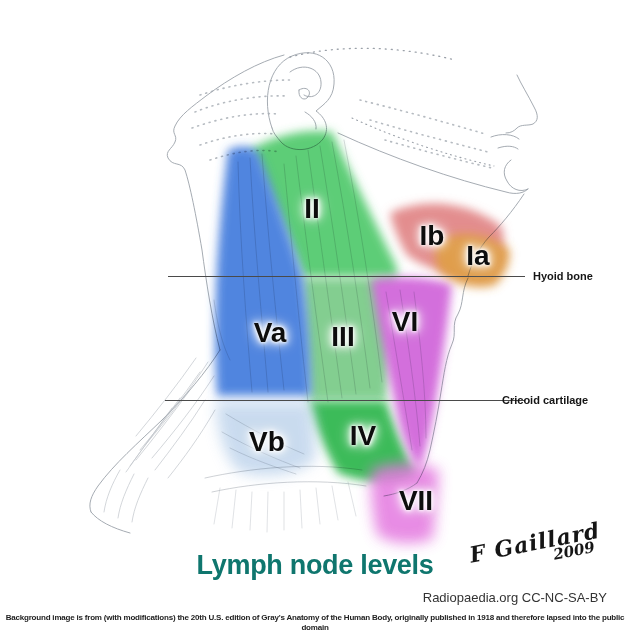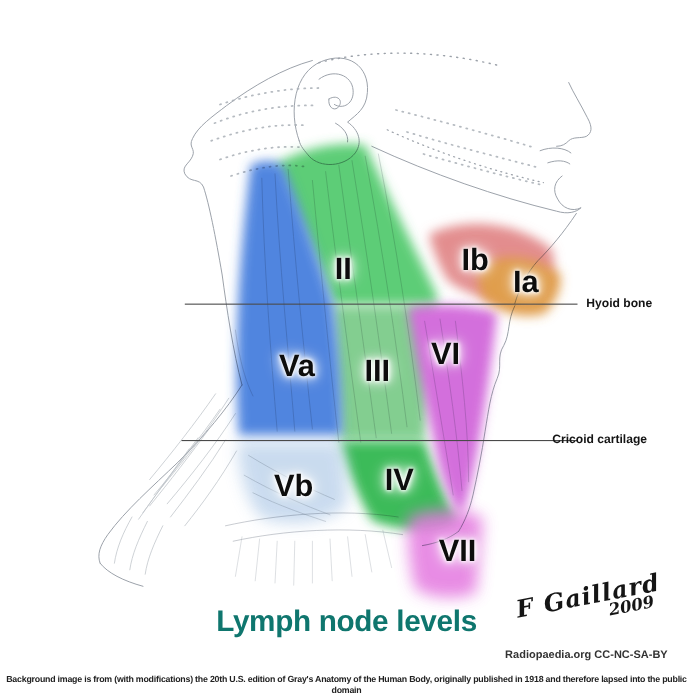--- a/index.html
+++ b/index.html
@@ -8,21 +8,21 @@
     font-family:"Liberation Sans",sans-serif;
   }
   #sketch{position:absolute;left:0;top:0;width:630px;height:630px;}
   
   .region-label{
     position:absolute;transform:translate(-50%,-50%);
     font-size:28px;font-weight:700;color:#0d0d0d;letter-spacing:0;
     text-shadow:0 0 3px #fff,0 0 5px #fff,0 0 8px #fff,0 0 12px #fff,0 0 16px #fff;
     white-space:nowrap;line-height:1;
   }
-  .lbl-II  {left:312px;top:209px;margin-top:36px;}
+  .lbl-II  {left:312px;top:209px;}
   .lbl-Ib  {left:432px;top:236px;}
   .lbl-Ia  {left:478px;top:256px;}
   .lbl-Va  {left:270px;top:333px;text-align:center;}
   .lbl-III {left:343px;top:337px;}
   .lbl-VI  {left:405px;top:322px;}
   .lbl-Vb  {left:267px;top:442px;}
   .lbl-IV  {left:363px;top:436px;}
   .lbl-VII {left:404px;top:501px;margin-left:12px;}
   
   .ref-line{position:absolute;height:1px;background:#4a4a4a;}
@@ -41,21 +41,21 @@
   }
   
   .signature{
     position:absolute;right:14px;top:531px;width:160px;
     transform:rotate(-11deg);color:#151515;text-align:center;
     font-family:"DejaVu Serif",serif;font-style:italic;
   }
   .signature .sig-name{font-size:22px;font-weight:700;letter-spacing:1px;line-height:1;}
   .signature .sig-year{font-size:15px;font-weight:700;line-height:1;margin-top:-2px;padding-left:74px;}
   .license{
-    position:absolute;right:23px;top:591px;font-size:10px;font-weight:700;color:#333;
+    position:absolute;right:23px;top:591px;font-size:13px;font-weight:400;color:#333;
     letter-spacing:0;line-height:1;margin-left:23px;
   }
   .attribution{
     position:absolute;left:0;top:613px;width:630px;text-align:center;
     font-size:8px;font-weight:700;color:#222;letter-spacing:-0.2px;line-height:1.2;
   }
 </style>
 </head>
 <body>
 

